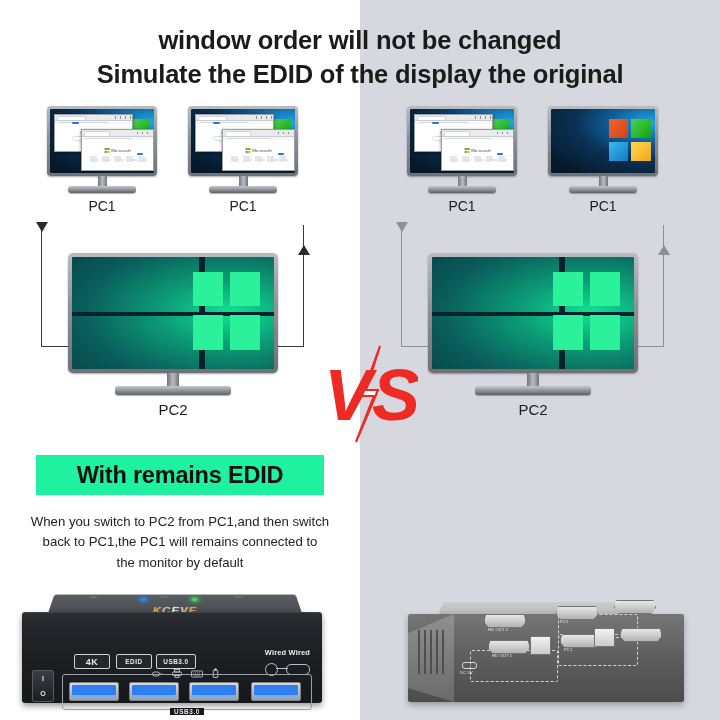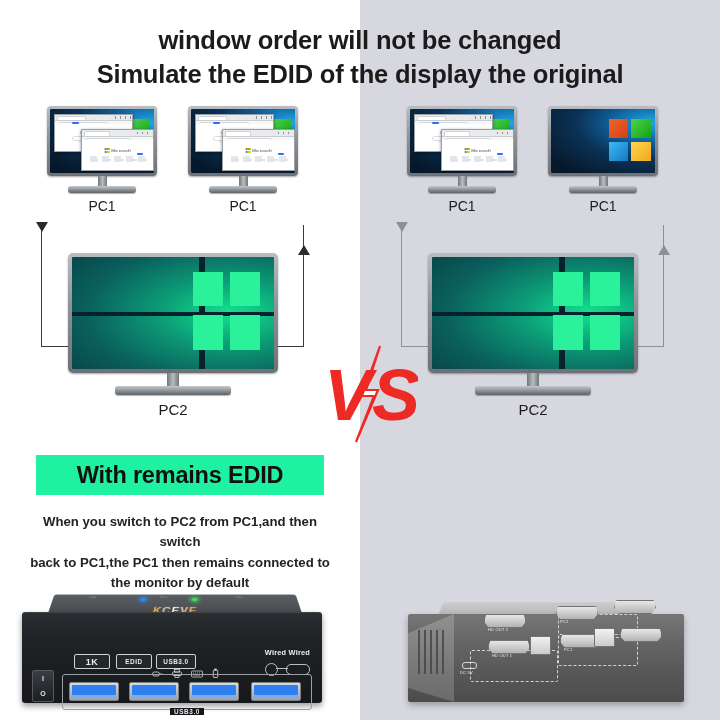--- a/index.html
+++ b/index.html
@@ -130,21 +130,21 @@
   }
   .lbl-plain{
     position:absolute;left:396px;top:455px;width:288px;height:40px;
     display:flex;align-items:center;justify-content:center;
     font-size:23.5px;font-weight:bold;color:#1b1b1b;letter-spacing:-.2px;
   }
   .desc{
     position:absolute;left:24px;top:512px;width:312px;text-align:center;
     font-size:13.2px;line-height:1.55;color:#232323;
   }
-  .desc span{display:block;font-weight:bold;}
+  .desc span{display:block;}
 
   
   .dev{position:absolute;left:22px;top:585px;width:300px;height:118px;}
   .dev .top{
     position:absolute;left:22px;top:0;width:262px;height:40px;
     background:linear-gradient(180deg,#5a5e63 0%,#4b4f54 55%,#3c4045 100%);
     border-radius:3px 3px 0 0;
     transform:perspective(260px) rotateX(34deg);transform-origin:bottom center;
     box-shadow:inset 0 1px 0 rgba(255,255,255,.18);
   }
@@ -515,38 +515,38 @@
     <svg viewBox="0 0 100 100" width="100" height="100" aria-hidden="true">
       <text x="6" y="76" font-family="Liberation Sans, sans-serif" font-size="72" font-weight="bold" font-style="italic" fill="#ee2a24">VS</text>
       <polygon points="62,2 44,52 56,52 38,98 60,46 48,46" fill="#ffffff" stroke="#ee2a24" stroke-width="2.2"></polygon>
     </svg>
   </div>
 
   <div class="lbl-green">With remains EDID</div>
 
   <div class="desc">
     <span>When you switch to PC2 from PC1,and then switch</span>
-    <span>back to PC1,the PC1 then remains connected to</span>
+    <span>back to PC1,the PC1 will remains connected to</span>
     <span>the monitor by default</span>
   </div>
 
   <div class="dev">
     <div class="top">
       <div class="port-lbl" style="left:15%;">LED</div>
       <div class="port-lbl" style="left:44%;">PC1</div>
       <div class="port-lbl" style="left:75%;">PC2</div>
       <div class="led blue"></div>
       <div class="led green"></div>
       <div class="brand">KCEVE</div>
       <div class="sub">USB3.0/HDMI KVM SWITCH DUAL DISPLAY</div>
     </div>
     <div class="knob"></div>
 
     <div class="face">
-      <div class="badge" id="b4k">1K</div>
+      <div class="badge" id="b4k">4K</div>
       <div class="badge" id="bedid">EDID</div>
       <div class="badge" id="busb">USB3.0</div>
 
       <div class="wr-lbl">Wired Wired</div>
       <div class="wr-btn"></div>
       <div class="wr-line"></div>
       <div class="wr-port"></div>
 
       <div class="pwr">
         <span>I</span>

